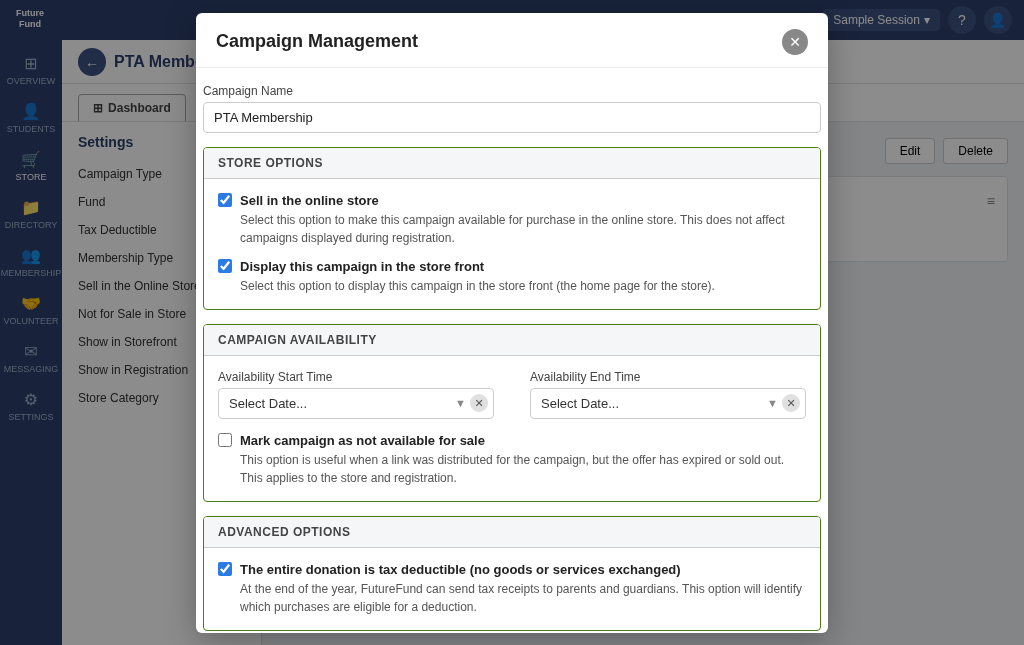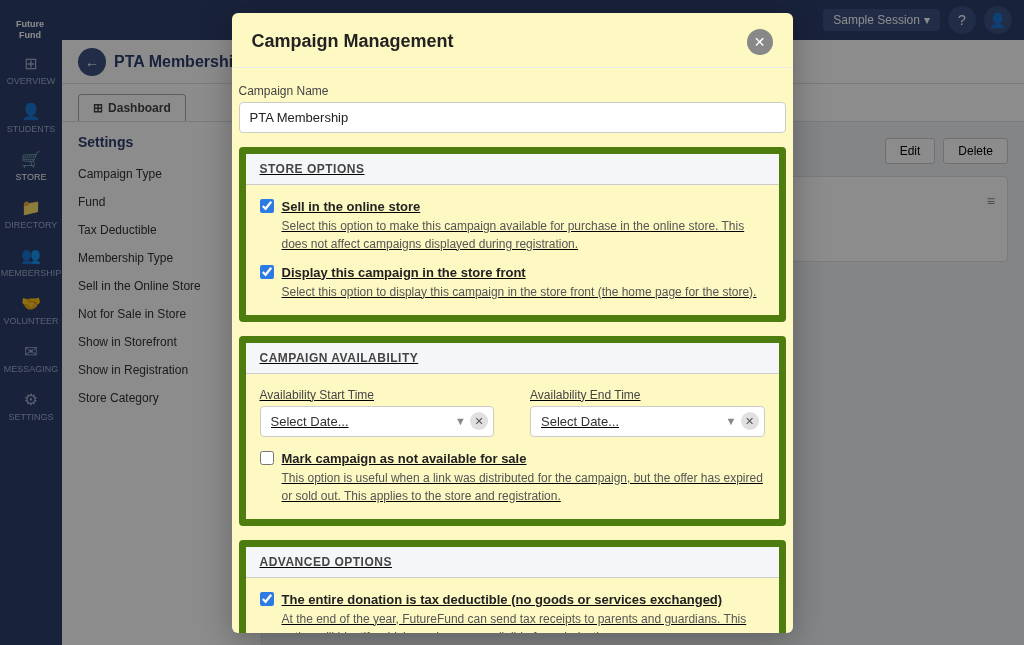--- a/index.html
+++ b/index.html
@@ -29,24 +29,24 @@
     }
     .topbar-icon {
       width: 28px; height: 28px;
       background: #3d5080;
       border-radius: 50%;
       display: flex; align-items: center; justify-content: center;
       color: #fff; font-size: 14px; cursor: pointer;
     }
     .logo {
       position: absolute;
-      left: 0; top: 1px;
+      left: 0; top: 8px;
       width: 60px; height: 40px;
       background: #2c3e6b;
-      display: flex; align-items: flex-end; justify-content: center;
+      display: flex; align-items: flex-start; justify-content: center;
     }
     .logo-text { color: #fff; font-size: 9px; font-weight: bold; text-align: center; line-height: 1.2; }
 
     
     .sidebar {
       position: absolute;
       left: 0; top: 40px;
       width: 62px; height: calc(645px - 40px);
       background: #2c3e6b;
       display: flex;
@@ -184,23 +184,23 @@
     .overlay {
       position: absolute;
       left: 0; top: 0; width: 1024px; height: 645px;
       background: rgba(0,0,0,0.45);
       display: flex; align-items: center; justify-content: center;
       z-index: 100;
     }
 
     
     .modal {
-      background: #fef9c3;
+      background: #ffffff;
       border-radius: 6px;
-      width: 561px;
+      width: 632px;
       max-height: 620px;
       overflow-y: auto;
       box-shadow: 0 8px 32px rgba(0,0,0,0.28);
       position: relative;
     }
     .modal-header {
       padding: 16px 20px 12px;
       display: flex; align-items: center; justify-content: space-between;
       border-bottom: 1px solid #eee;
     }
@@ -222,25 +222,24 @@
       padding: 7px 10px;
       border: 1px solid #ccc;
       border-radius: 4px;
       font-size: 13px;
       color: #222;
       background: #fff;
     }
 
     
     .section-block {
-      border: 7px solid #4d7c0f;
+      border: 1px solid #4d7c0f;
       border-radius: 4px;
       margin-top: 14px;
       overflow: hidden;
-      text-decoration: underline;
     }
     .section-header {
       background: #f5f6f8;
       border-bottom: 1px solid #ccc;
       padding: 8px 14px;
       font-size: 12px;
       font-weight: bold;
       color: #444;
       letter-spacing: 0.5px;
       text-transform: uppercase;

